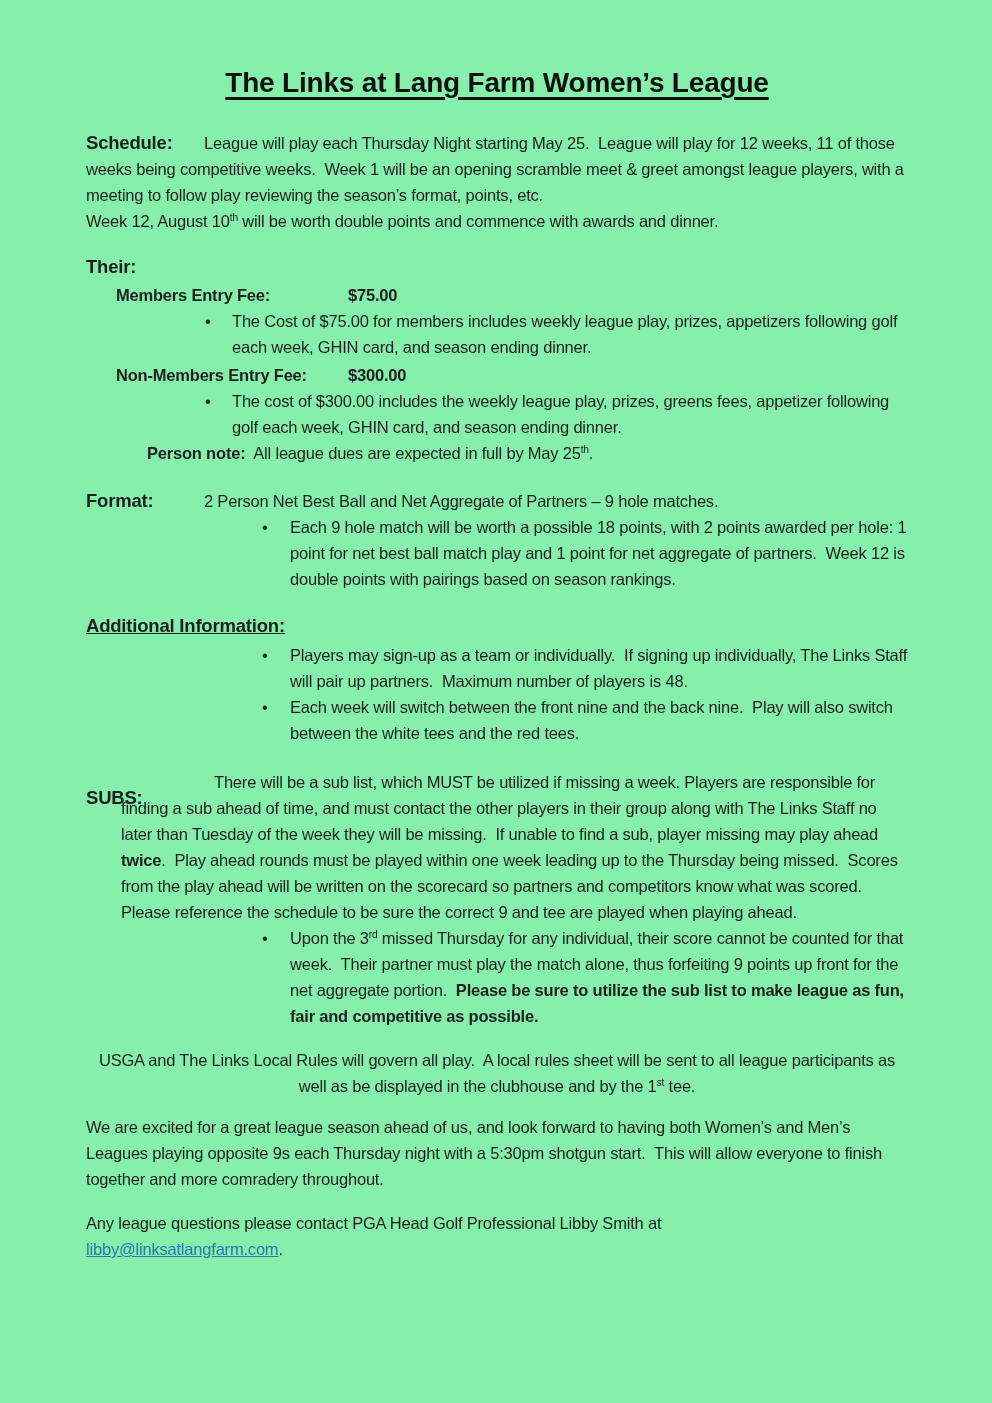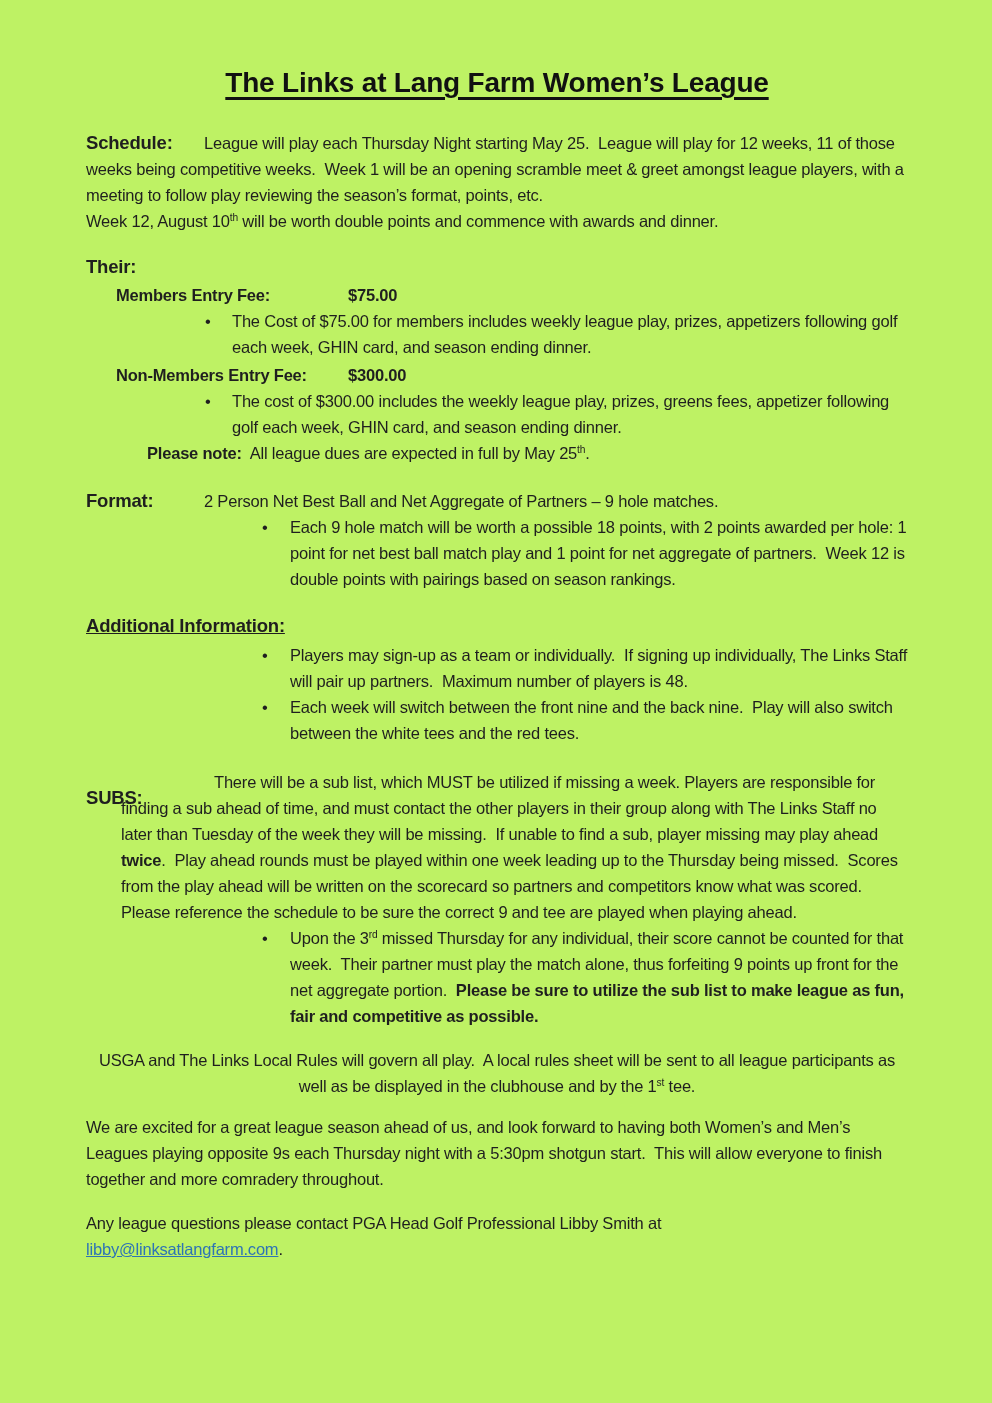--- a/index.html
+++ b/index.html
@@ -1,19 +1,19 @@
 <!DOCTYPE html>
 <html><head>
 <meta charset="utf-8">
 <style>
   html,body{margin:0;padding:0;background:#ffffff;}
   .page{
     position:relative;
     width:992px;height:1403px;
-    background:#bef264;
+    background:#86efac;
     font-family:"Liberation Sans", sans-serif;
     color:#1f1f1f;
     overflow:hidden;
   }
   .content{
     position:absolute;left:86px;top:64px;width:822px;
     font-size:16.5px;line-height:26px;letter-spacing:-0.2px;
   }
   .t{white-space:pre-wrap;}
   .b{font-weight:bold;}
@@ -67,21 +67,21 @@
         <span class="bullet-text t">The Cost of $75.00 for members includes weekly league play, prizes, appetizers following golf each week, GHIN card, and season ending dinner.</span>
       </div>
 
     <p class="para cost-row"><span class="lbl">Non-Members Entry Fee:</span><span>$300.00</span></p>
 
     <div class="bullet1">
         <span class="dot">•</span>
         <span class="bullet-text t">The cost of $300.00 includes the weekly league play, prizes, greens fees, appetizer following golf each week, GHIN card, and season ending dinner.</span>
       </div>
 
-    <p class="para cost-note"><span class="b">Please note:</span><span class="t">  All league dues are expected in full by May 25</span><sup>th</sup><span class="t">.</span></p>
+    <p class="para cost-note"><span class="b">Person note:</span><span class="t">  All league dues are expected in full by May 25</span><sup>th</sup><span class="t">.</span></p>
 
     <p class="para sec-format"><span class="h-inline">Format:</span><span class="t">2 Person Net Best Ball and Net Aggregate of Partners – 9 hole matches.</span></p>
 
     <div class="bullet2">
         <span class="dot">•</span>
         <span class="bullet-text t">Each 9 hole match will be worth a possible 18 points, with 2 points awarded per hole: 1 point for net best ball match play and 1 point for net aggregate of partners.  Week 12 is double points with pairings based on season rankings.</span>
       </div>
 
     <p class="para sec-addl-h heading">Additional Information:</p>
 

